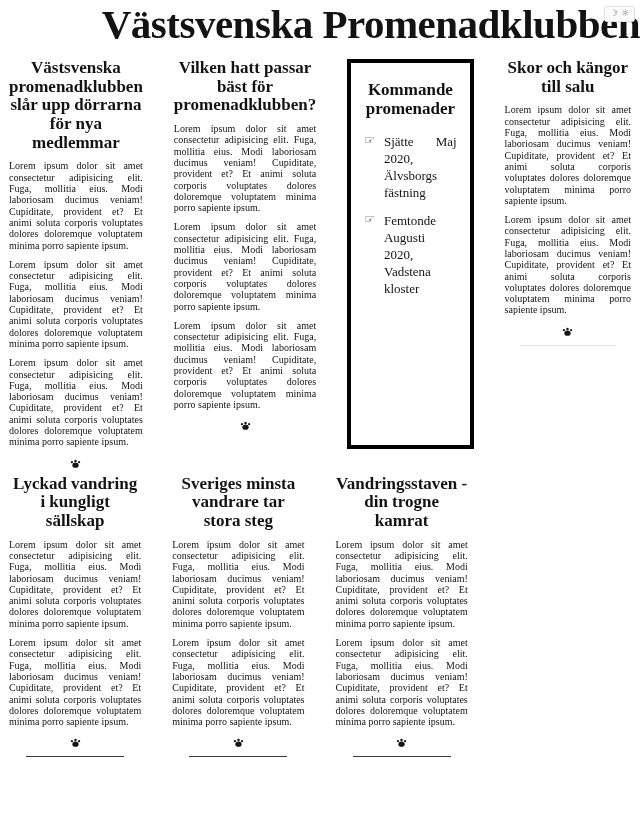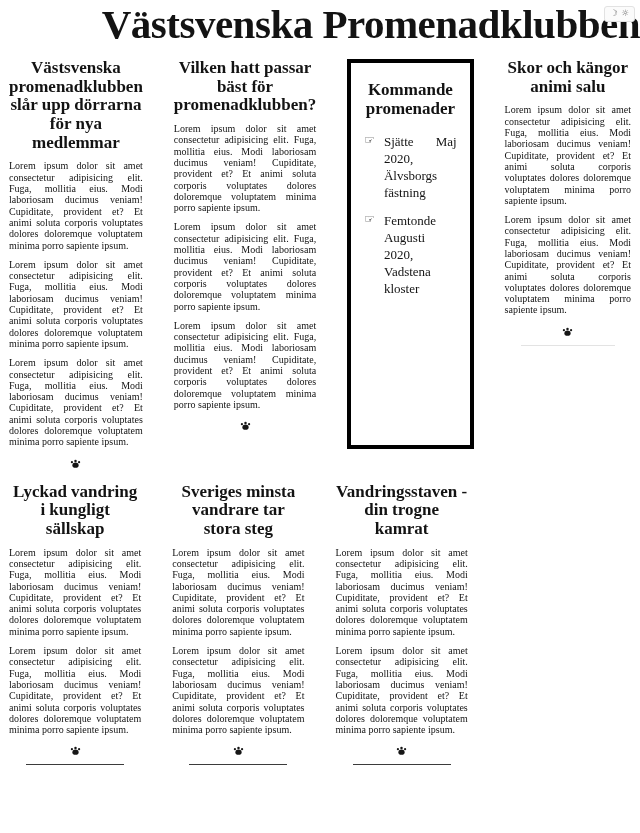--- a/index.html
+++ b/index.html
@@ -42,21 +42,21 @@
     cursor: pointer;
   }
   .grid {
     display: grid;
     grid-template-columns: repeat(4, 1fr);
     column-gap: 31px;
     padding: 0 9px;
     align-items: start;
   }
   .grid.top { margin-top: 13px; }
-  .grid.bottom { margin-top: 8px; }
+  .grid.bottom { }
   article h2, aside h2 {
     margin: 0 0 8px 0;
     font-size: 17px;
     line-height: 1.1;
     font-weight: 700;
     text-align: center;
   }
   article p {
     margin: 0 0 8px 0;
     font-size: 10px;
@@ -168,21 +168,21 @@
         <span class="event-text">Sjätte Maj 2020, Älvsborgs fästning</span>
       </li>
       <li>
         <span class="event-bullet">☞</span>
         <span class="event-text">Femtonde Augusti 2020, Vadstena kloster</span>
       </li>
     </ul>
   </aside>
 
   <article>
-    <h2>Skor och kängor animi salu</h2>
+    <h2>Skor och kängor till salu</h2>
     <p>Lorem ipsum dolor sit amet consectetur adipisicing elit. Fuga, mollitia eius. Modi laboriosam ducimus veniam! Cupiditate, provident et? Et animi soluta corporis voluptates dolores doloremque voluptatem minima porro sapiente ipsum.</p>
     <p>Lorem ipsum dolor sit amet consectetur adipisicing elit. Fuga, mollitia eius. Modi laboriosam ducimus veniam! Cupiditate, provident et? Et animi soluta corporis voluptates dolores doloremque voluptatem minima porro sapiente ipsum.</p>
     <div class="paw-row">
       <svg viewBox="0 0 12 12">
           <ellipse cx="6" cy="7.8" rx="3.4" ry="2.9"></ellipse>
           <circle cx="2.1" cy="4.6" r="1.2"></circle>
           <circle cx="6" cy="3.2" r="1.35"></circle>
           <circle cx="9.9" cy="4.6" r="1.2"></circle>
         </svg>
     </div>

